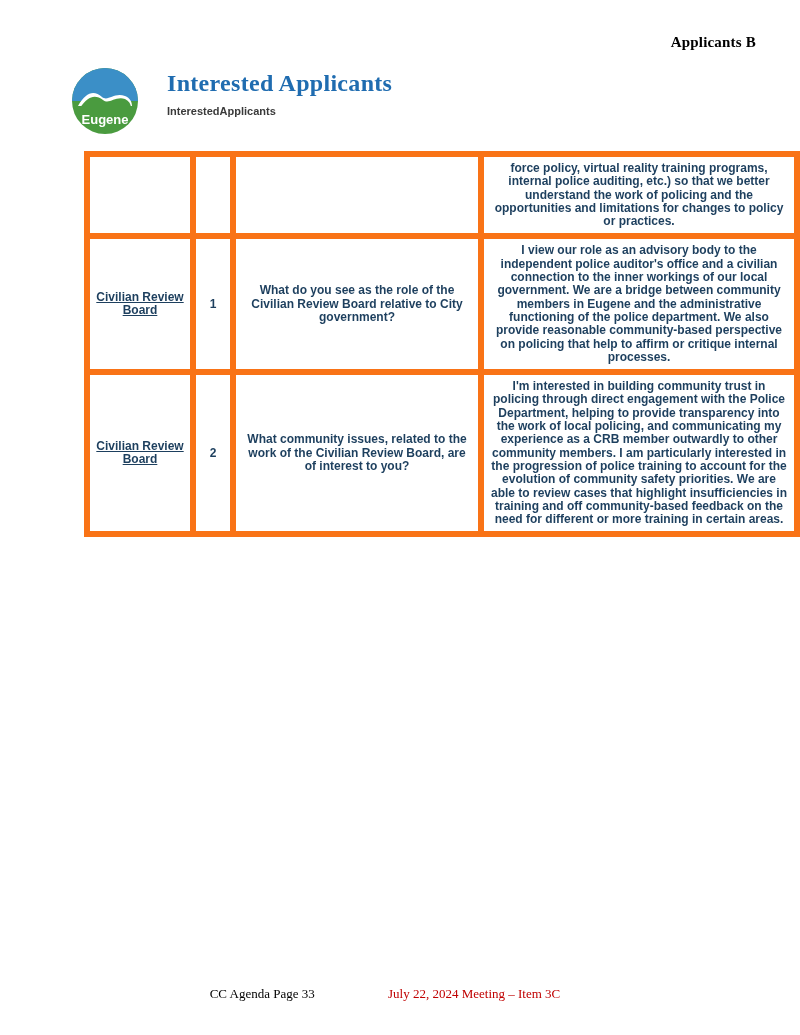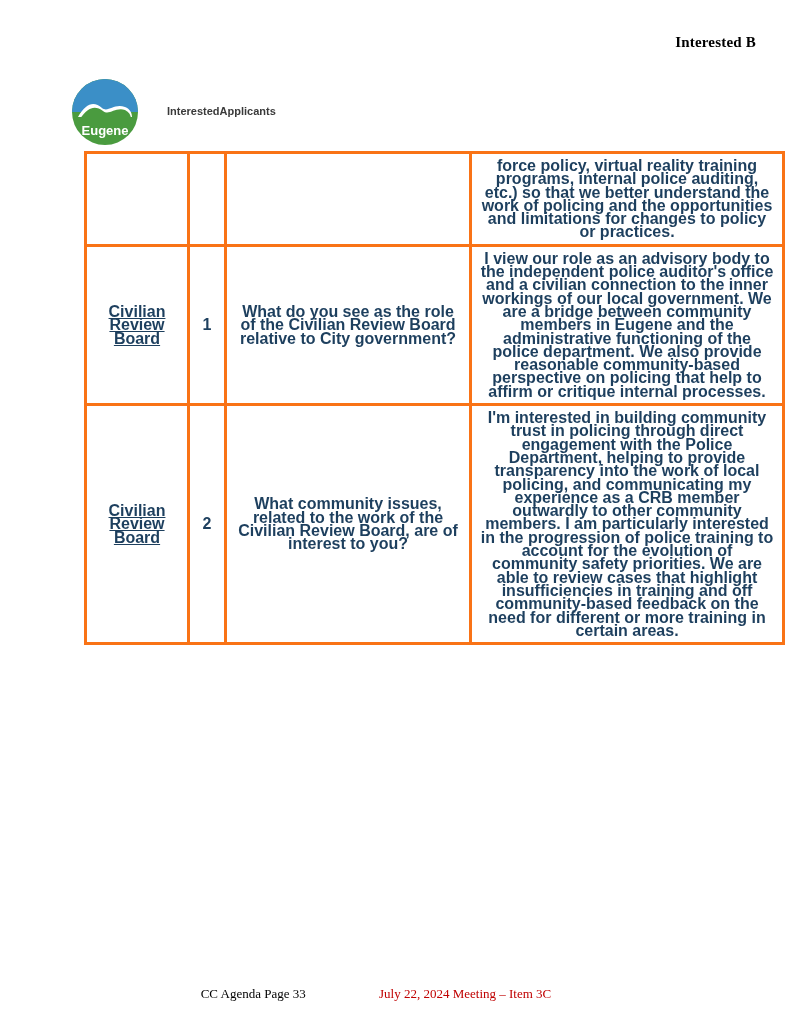--- a/index.html
+++ b/index.html
@@ -39,21 +39,21 @@
     position: absolute;
     top: 66px;
     left: 70px;
     width: 660px;
     height: 62px;
   }
 
   .logo {
     position: absolute;
     left: 0px;
-    top: 11px;
+    top: 0px;
     width: 70px;
     height: 70px;
   }
   .logo svg { display: block; }
 
   .doc-title {
     position: absolute;
     left: 97px;
     top: 4px;
     font-family: "Liberation Serif", serif;
@@ -79,25 +79,25 @@
     top: 151px;
     left: 84px;
     width: 646px;
   }
   table.applicants {
     border-collapse: collapse;
     width: 646px;
     table-layout: fixed;
   }
   table.applicants td {
-    border: 3px solid #f97316;
+    border: 6px solid #f97316;
     vertical-align: middle;
     padding: 5px 6px;
     font-family: "Liberation Sans", sans-serif;
-    font-size: 16px;
+    font-size: 12px;
     line-height: 13.3px;
     color: #1d3f5e;
     font-weight: bold;
     text-align: center;
   }
   td.col-board { width: 88px; text-decoration: underline; }
   td.col-num   { width: 22px; }
   td.col-q     { width: 230px; border-radius: 17px; }
   td.col-a     { width: 298px; }
 
@@ -110,48 +110,50 @@
 
   
   .footer {
     position: absolute;
     bottom: 33px;
     left: 0;
     width: 752px;
     text-align: center;
     font-family: "Liberation Serif", serif;
     font-size: 13px;
+    padding-left: 9px;
   }
   .footer .page-label {
     color: #000;
     margin-right: 70px;
   }
   .footer .meeting-label {
     color: #c00000;
   }
 </style>
 </head>
 <body>
 
 <div class="page">
 
-  <div class="attachment-label">Interested B</div>
+  <div class="attachment-label">Applicants B</div>
 
   <div class="header-block">
 
     <div class="logo">
       <svg width="70" height="70" viewBox="0 0 70 70" aria-hidden="true">
         <circle cx="35" cy="35" r="33" fill="#4a9b3f"></circle>
         <path d="M2,35 A33,33 0 0 1 68,35 Z" fill="#3b8fc7"></path>
         <path d="M8,40 C16,26 24,24 32,31 C38,36 44,26 55,30 C60,32 62,36 62,40 Z" fill="#ffffff"></path>
         <path d="M10,42 C18,30 25,28 33,34 C39,39 45,30 55,33 C59,35 61,38 61,42 Z" fill="#4a9b3f"></path>
         <text x="35" y="58" font-family="Liberation Sans, sans-serif" font-size="13" font-weight="bold" fill="#ffffff" text-anchor="middle">Eugene</text>
       </svg>
     </div>
 
+    <div class="doc-title">Interested Applicants</div>
 
     <div class="doc-subtitle">InterestedApplicants</div>
   </div>
 
   <div class="table-wrap">
     <table class="applicants">
       <tbody>
         <tr class="row-partial">
           <td class="col-board"></td>
           <td class="col-num"></td>

